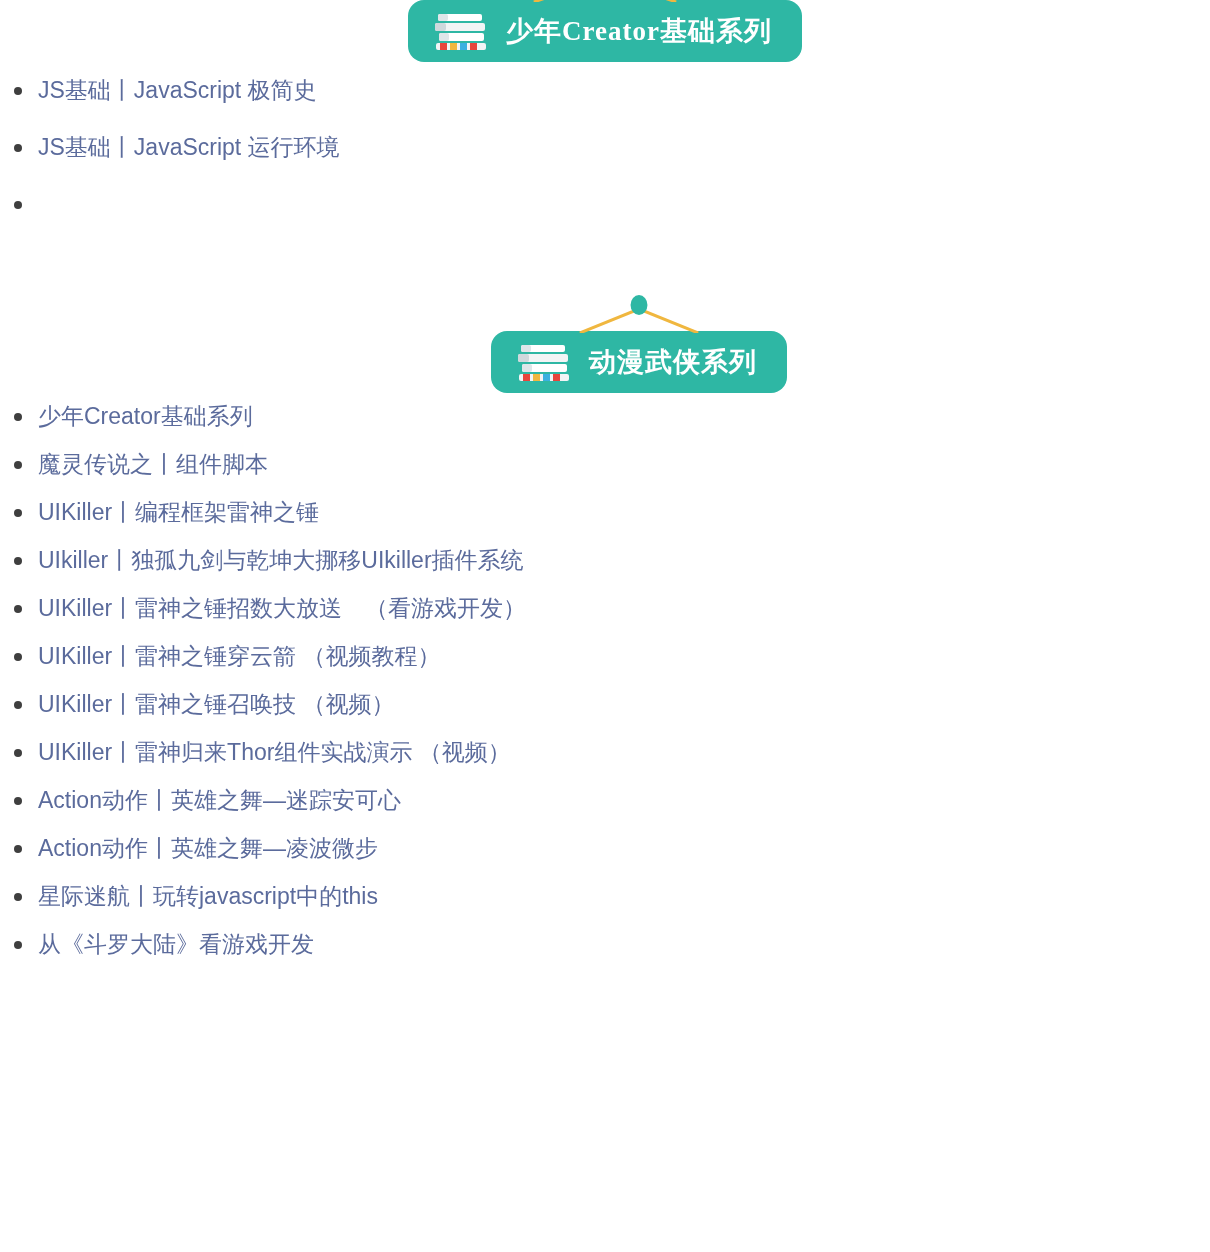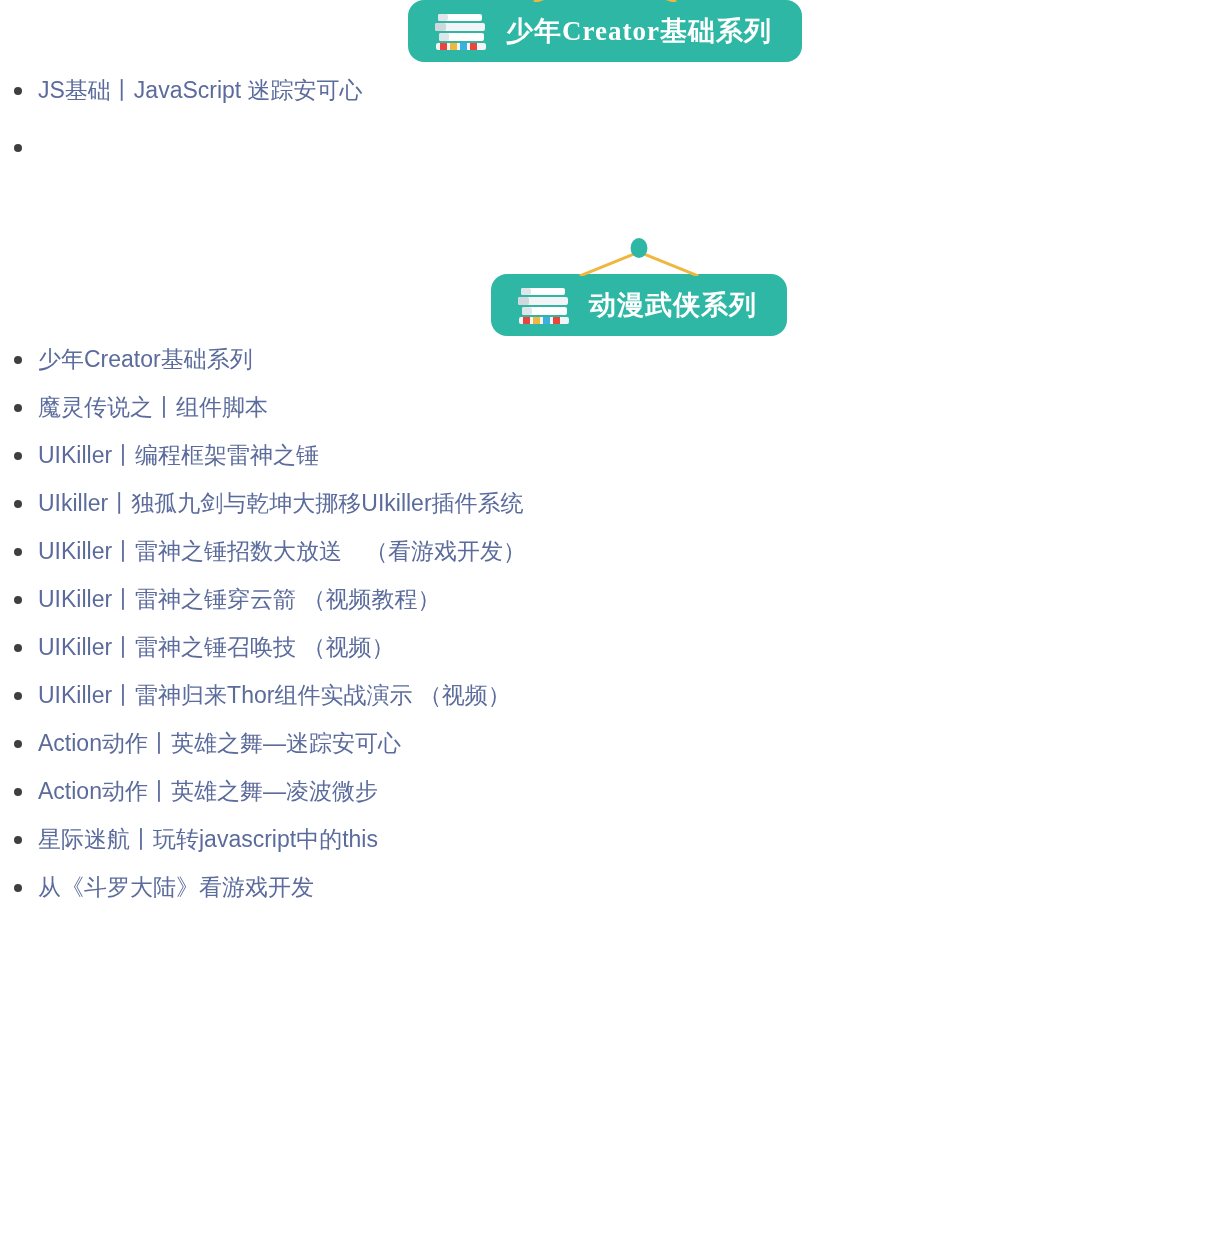--- a/index.html
+++ b/index.html
@@ -148,21 +148,25 @@
           </span>
           <span class="banner-title">少年Creator基础系列</span>
         </div>
 
       </div>
     </div>
 
     <ul class="link-list list-a">
       <li>
         <span class="bullet"></span>
-        <span class="txt">JS基础丨JavaScript 迷踪安可心</span>
+        <span class="txt">JS基础丨JavaScript 极简史</span>
+      </li>
+      <li>
+        <span class="bullet"></span>
+        <span class="txt">JS基础丨JavaScript 运行环境</span>
       </li>
       <li>
         <span class="bullet"></span>
       </li>
     </ul>
   </div>
 
   <div class="section section-2">
     <div class="banner-wrap">
       <div class="banner-anchor">

